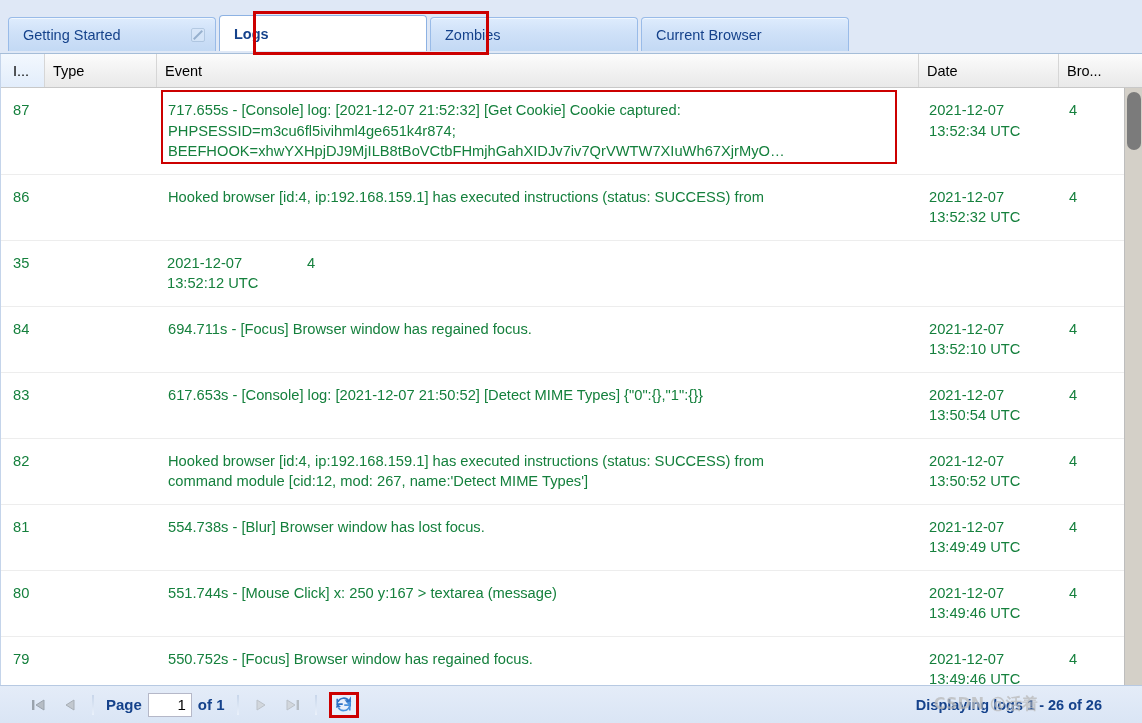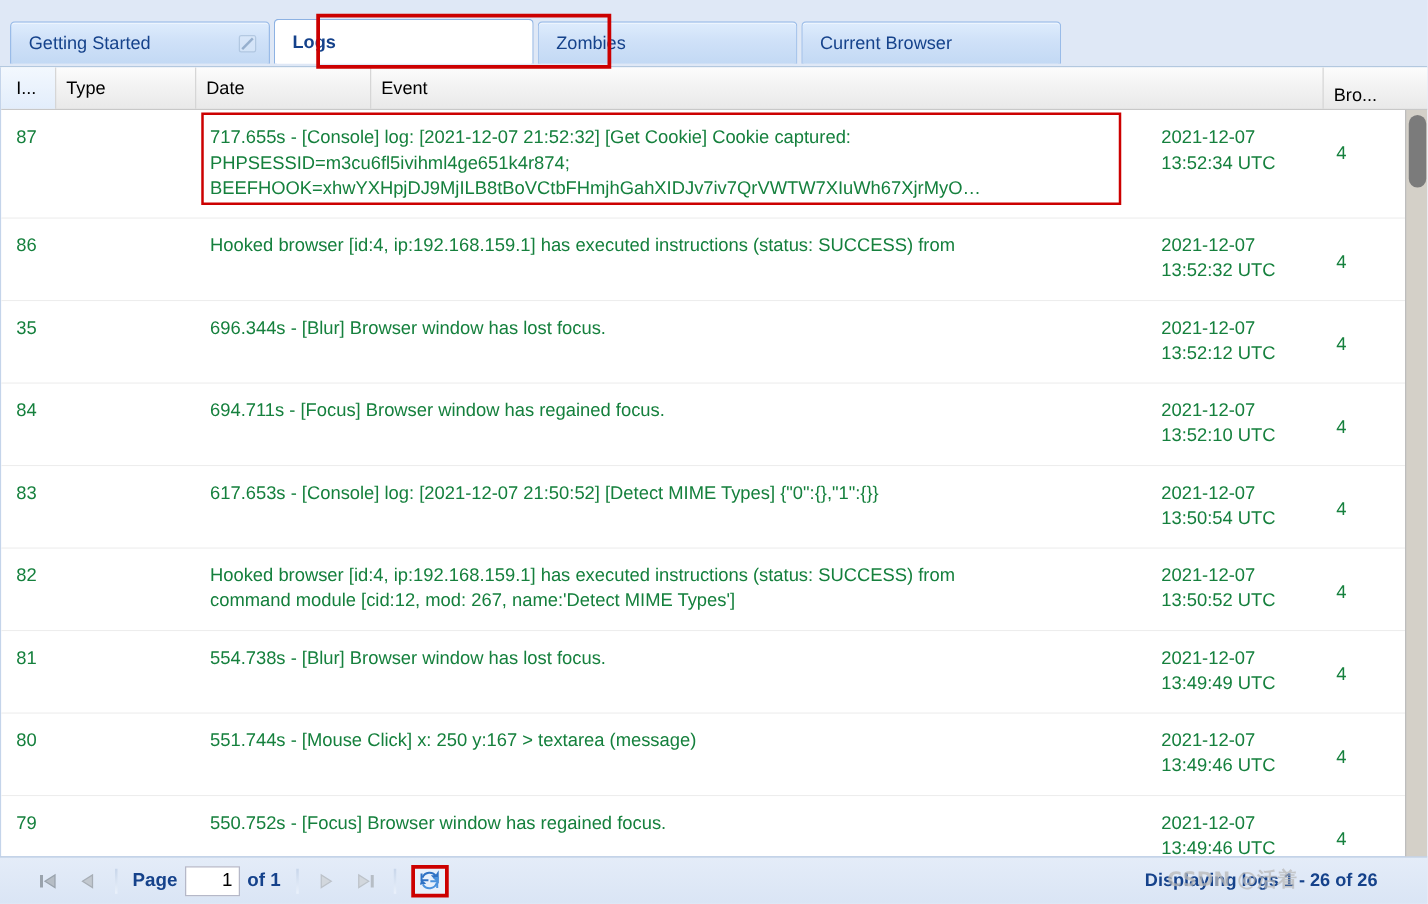--- a/index.html
+++ b/index.html
@@ -120,21 +120,21 @@
     white-space: nowrap;
     cursor: pointer;
   }
   .hcell.sorted {
     background: linear-gradient(to bottom,#f3f8fe 0%, #e2edfb 100%);
   }
   .c-id    { width: 44px; justify-content: flex-start; padding-left: 12px;}
   .c-type  { width: 112px; }
   .c-event { width: 762px; }
   .c-date  { width: 140px; }
-  .c-bro   { width: 61px; border-right: none; margin-top: 13px; }
+  .c-bro   { width: 61px; border-right: none; }
 
   .grid-body {
     position: absolute;
     left: 0; top: 34px;
     width: 1142px; height: 597px;
     overflow: hidden;
   }
   .row {
     display: flex;
     border-bottom: 1px solid #ededed;
@@ -275,22 +275,22 @@
         </div>
       </div>
     <div class="tab-ring"></div>
   </div>
 
   <div class="grid">
 
     <div class="grid-head" id="grid-head">
         <div class="hcell c-id sorted">I...</div>
         <div class="hcell c-type">Type</div>
+        <div class="hcell c-event">Event</div>
         <div class="hcell c-date">Date</div>
-        <div class="hcell c-event">Event</div>
         <div class="hcell c-bro">Bro...</div>
       </div>
 
     <div class="grid-body" id="grid-body">
         <div class="row">
           <div class="cell c-id">87</div>
           <div class="cell c-type"></div>
           <div class="cell c-event">
             <span class="evt-line">717.655s - [Console] log: [2021-12-07 21:52:32] [Get Cookie] Cookie captured:</span>
             <span class="evt-line">PHPSESSID=m3cu6fl5ivihml4ge651k4r874;</span>
@@ -306,23 +306,20 @@
           <div class="cell c-event">
             <span class="evt-line">Hooked browser [id:4, ip:192.168.159.1] has executed instructions (status: SUCCESS) from</span>
           </div>
           <div class="cell c-date">2021-12-07
 13:52:32 UTC</div>
           <div class="cell c-bro">4</div>
         </div>
         <div class="row">
           <div class="cell c-id">35</div>
           <div class="cell c-type"></div>
-          <div class="cell c-event">
-            <span class="evt-line">696.344s - [Blur] Browser window has lost focus.</span>
-          </div>
           <div class="cell c-date">2021-12-07
 13:52:12 UTC</div>
           <div class="cell c-bro">4</div>
         </div>
         <div class="row">
           <div class="cell c-id">84</div>
           <div class="cell c-type"></div>
           <div class="cell c-event">
             <span class="evt-line">694.711s - [Focus] Browser window has regained focus.</span>
           </div>

